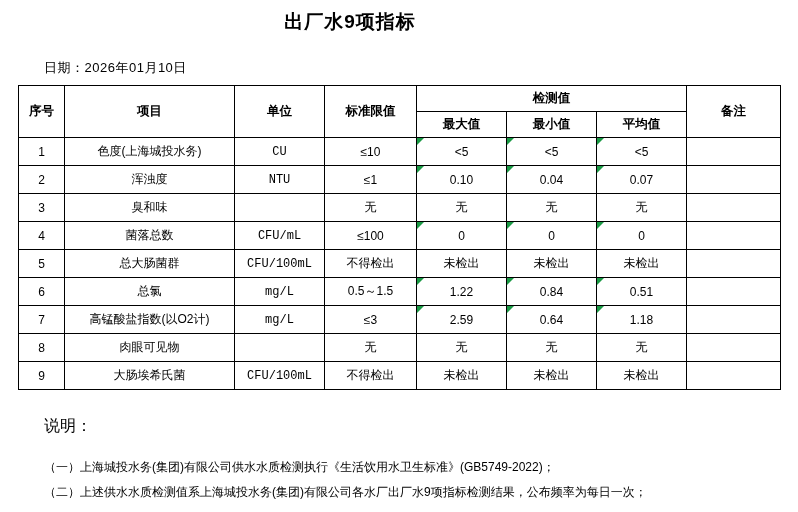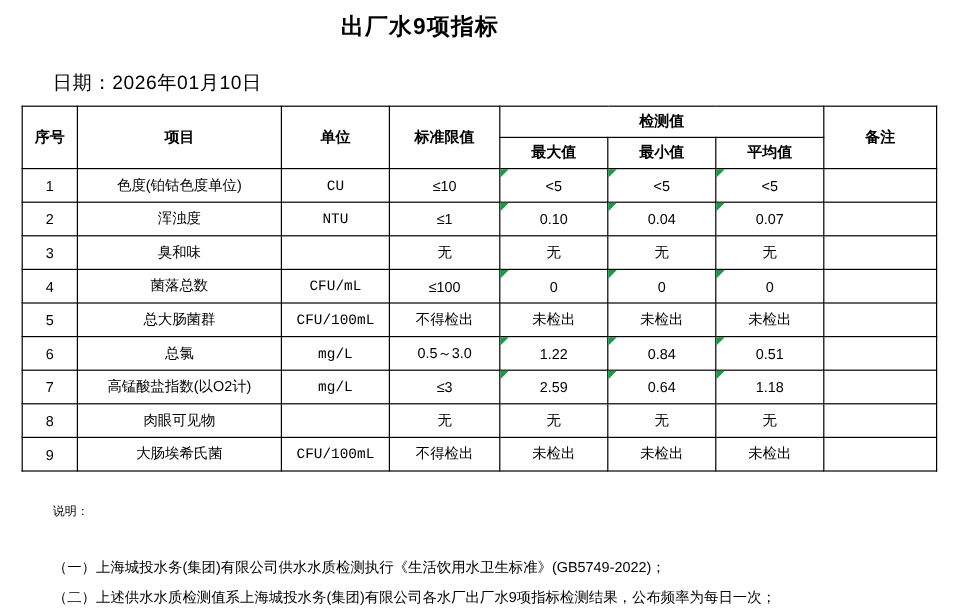--- a/index.html
+++ b/index.html
@@ -25,21 +25,21 @@
     text-align: center;
     font-size: 19px;
     font-weight: bold;
     letter-spacing: 1px;
     padding-top: 9px;
     padding-bottom: 2px;
   }
   .date-line {
     margin-left: 44px;
     margin-top: 22px;
-    font-size: 16px;
+    font-size: 13px;
     letter-spacing: 0.5px;
   }
   .table-wrap {
     margin: 8px 18px 0 18px;
   }
   table.report {
     border-collapse: collapse;
     width: 762px;
     table-layout: fixed;
   }
@@ -91,22 +91,22 @@
     height: 0;
     border-top: 7px solid #1a9a45;
     border-right: 7px solid transparent;
   }
   .notes {
     margin-left: 44px;
     margin-top: 26px;
     font-size: 12px;
   }
   .notes .notes-title {
-    font-size: 10px;
-    margin-bottom: 32px;
+    font-size: 16px;
+    margin-bottom: 22px;
   }
   .notes .note-line {
     margin-bottom: 9px;
     line-height: 1.35;
   }
 </style>
 </head>
 <body>
 
 <div class="page">
@@ -140,21 +140,21 @@
         </tr>
         <tr>
           <th>最大值</th>
           <th>最小值</th>
           <th>平均值</th>
         </tr>
       </thead>
       <tbody>
           <tr>
             <td>1</td>
-            <td class="left-pad">色度(铂钴色度单位)</td>
+            <td class="left-pad">色度(上海城投水务)</td>
             <td class="unit-cell">CU</td>
             <td class="limit-cell">≤10</td>
             <td class="mark">&lt;5</td>
             <td class="mark">&lt;5</td>
             <td class="mark">&lt;5</td>
             <td></td>
           </tr>
           <tr>
             <td>2</td>
             <td class="left-pad">浑浊度</td>
@@ -192,21 +192,21 @@
             <td class="limit-cell">不得检出</td>
             <td>未检出</td>
             <td>未检出</td>
             <td>未检出</td>
             <td></td>
           </tr>
           <tr>
             <td>6</td>
             <td class="left-pad">总氯</td>
             <td class="unit-cell">mg/L</td>
-            <td class="limit-cell">0.5～3.0</td>
+            <td class="limit-cell">0.5～1.5</td>
             <td class="mark">1.22</td>
             <td class="mark">0.84</td>
             <td class="mark">0.51</td>
             <td></td>
           </tr>
           <tr>
             <td>7</td>
             <td class="left-pad">高锰酸盐指数(以O2计)</td>
             <td class="unit-cell">mg/L</td>
             <td class="limit-cell">≤3</td>

